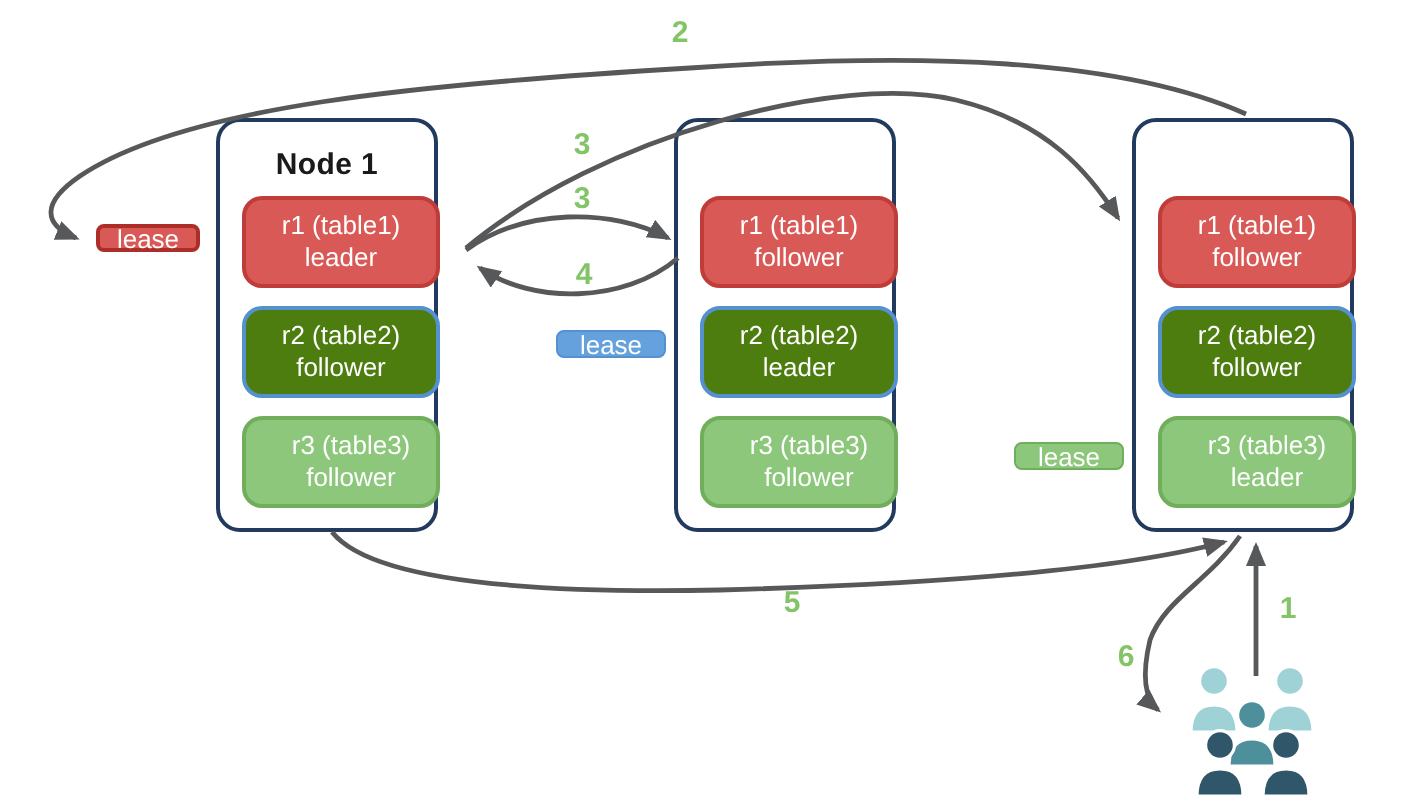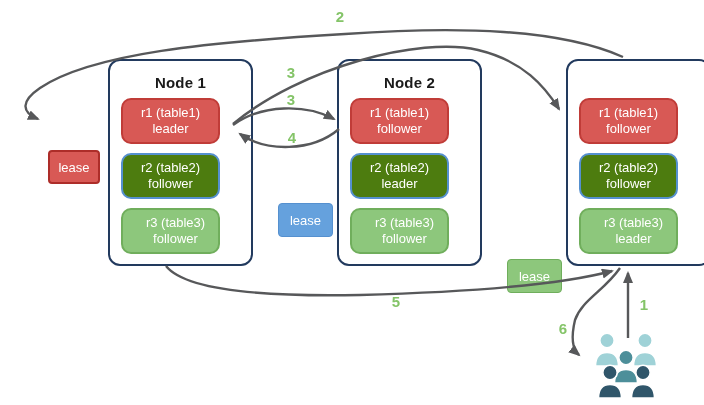--- a/index.html
+++ b/index.html
@@ -1,44 +1,43 @@
 <!DOCTYPE html>
 <html><head>
 <meta charset="utf-8">
 <style>
   html,body { margin:0; padding:0; background:#fff; }
   .canvas {
     position:relative; width:704px; height:405px; background:#ffffff;
     font-family:"Liberation Sans", sans-serif; overflow:hidden;
   }
   .node {
-    position:absolute; top:59px; width:145px; height:207px;
+    position:absolute; top:59px; width:111px; height:207px;
     background:#ffffff; border:2px solid #223a5e; border-radius:12px;
     box-sizing:border-box;
   }
   .node-1 { left:108px; } .node-2 { left:337px; } .node-3 { left:566px; }
   .node-title {
     text-align:center; margin-top:13px; font-weight:700; font-size:15px;
     color:#1a1a1a; letter-spacing:0.2px;
   }
   .replica {
     position:absolute; left:11px; width:99px; height:46px;
     border-radius:10px; border:2px solid; box-sizing:border-box;
     color:#ffffff; font-size:13px; line-height:1.25; text-align:right;
     display:flex; flex-direction:column; align-items:center; justify-content:center;
   }
   .r-1 { top:37px; } .r-2 { top:92px; } .r-3 { top:147px;padding-left:10px; }
   .replica.red   { background:#d85955; border-color:#c03c38; }
   .replica.blue  { background:#4d7c0f; border-color:#5590cf; }
   .replica.green { background:#8dc77c; border-color:#70ae5c; }
   .lease {
-    position:absolute; height:34px; box-sizing:border-box; border-radius:4px;
+    position:absolute; height:14px; box-sizing:border-box; border-radius:4px;
     color:#ffffff; font-size:13px; display:flex; align-items:center;
     justify-content:center;
-    margin-top:38px;
   }
   .lease-red   { left:48px;  top:112px; width:52px; background:#d85955; border:2px solid #ad2d29; }
   .lease-blue  { left:278px; top:165px; width:55px; background:#65a1dd; border:1px solid #5590cf; }
   .lease-green { left:507px; top:221px; width:55px; background:#8dc77c; border:1px solid #6fae5c; }
   .step {
     position:absolute; width:14px; text-align:center;
     font-weight:700; font-size:15px; color:#84c468;
   }
   .step-s1  { left:637px; top:296px; }
   .step-s2  { left:333px; top:8px;   }
@@ -64,21 +63,20 @@
       <span>r2 (table2)</span>
       <span>follower</span>
     </div>
     <div class="replica green r-3">
       <span>r3 (table3)</span>
       <span>follower</span>
     </div>
   </div>
 
   <div class="node node-2">
-    <div class="node-title">Node 2</div>
     <div class="replica red r-1">
       <span>r1 (table1)</span>
       <span>follower</span>
     </div>
     <div class="replica blue r-2">
       <span>r2 (table2)</span>
       <span>leader</span>
     </div>
     <div class="replica green r-3">
       <span>r3 (table3)</span>

